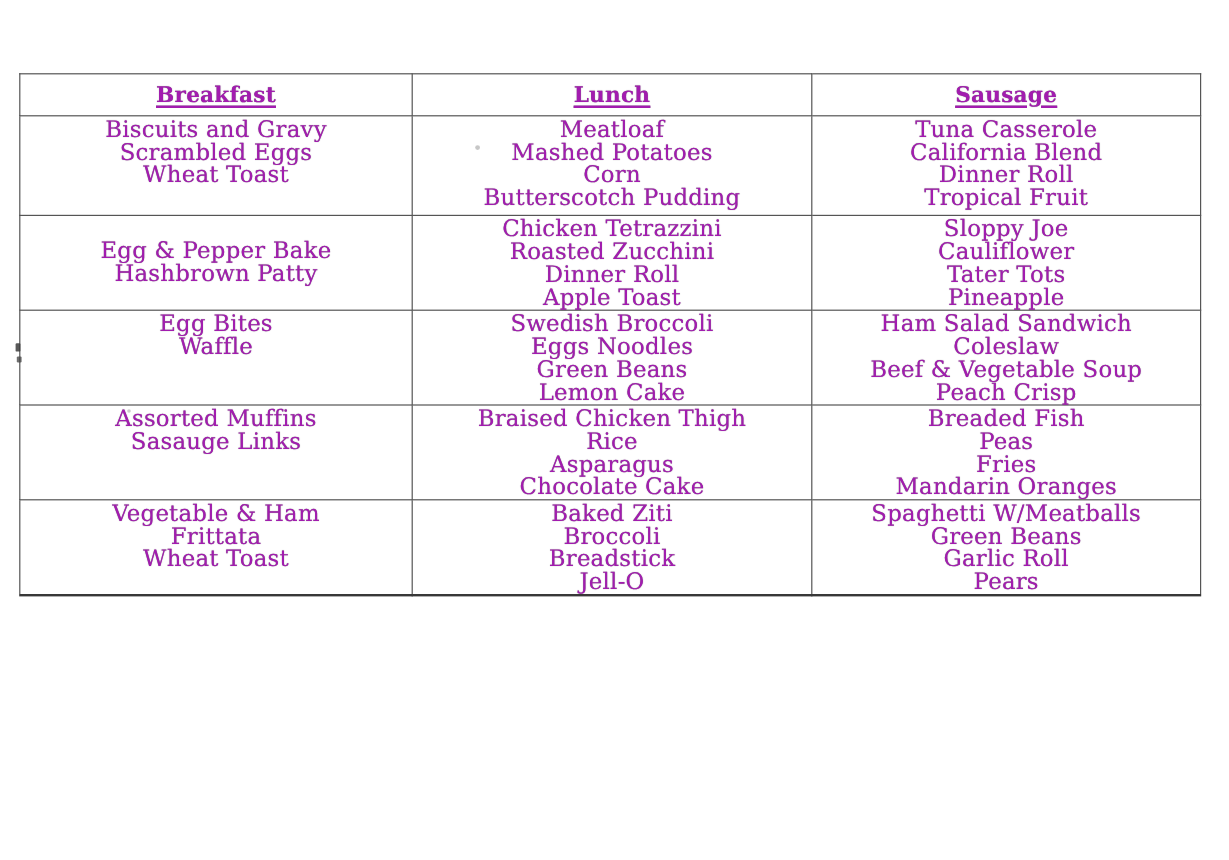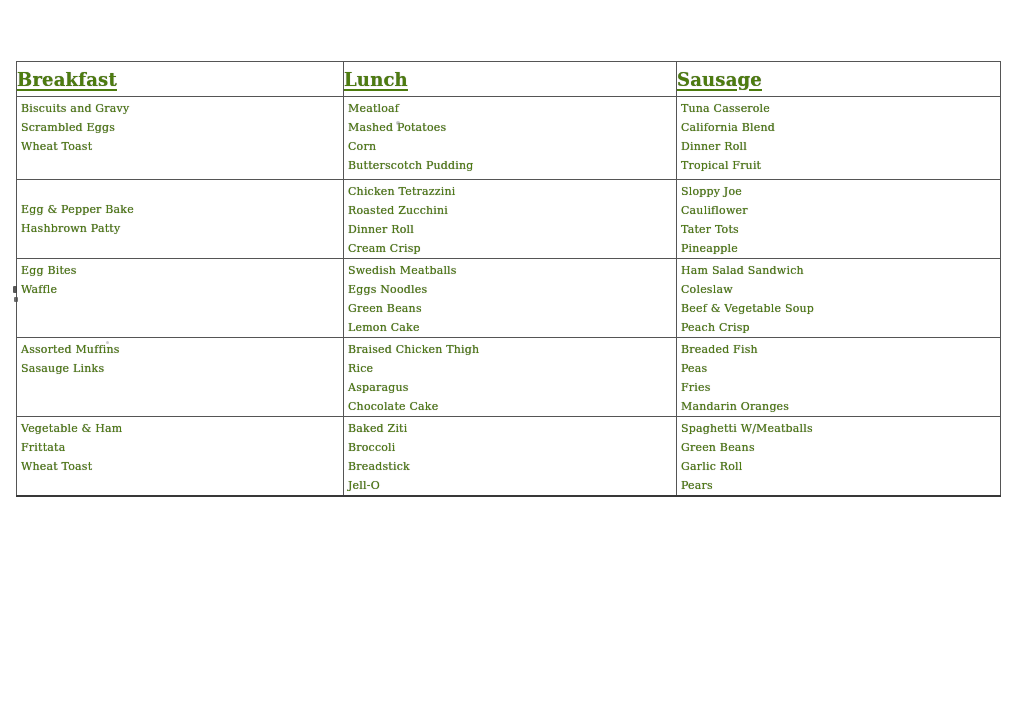--- a/index.html
+++ b/index.html
@@ -18,38 +18,38 @@
     position: absolute;
     left: 16px; top: 61px;
     width: 985px;
     border-collapse: collapse;
     table-layout: fixed;
     border: 1px solid #4c4c4c;
     border-bottom: 2px solid #383838;
   }
   .menu th, .menu td {
     border: 1px solid #555555;
-    text-align: left;
-    color: #4d7c0f;
+    text-align: center;
+    color: #a21caf;
     text-shadow: 0 0 0.7px rgba(46,46,46,0.65);
     letter-spacing: 0.2px;
   }
   .menu th {
     height: 35px;
     vertical-align: middle;
     font-size: 18px;
     font-weight: bold;
     text-decoration: underline;
     text-underline-offset: 3px;
     text-decoration-thickness: 1.5px;
   }
   .menu td {
     vertical-align: top;
     padding: 2px 4px 0 4px;
-    font-size: 11px;
+    font-size: 19px;
     line-height: 19px;
     white-space: pre-line; 
   }
   .menu td.v-center { vertical-align: middle; padding-top: 0; }
   
   .artifact { position: absolute; background: #9a9a9a; border-radius: 50%; }
   .speck-1 { left: 396px; top: 121px; width: 4px; height: 4px; opacity: .55; filter: blur(.5px); }
   .speck-2 { left: 106px; top: 341px; width: 3px; height: 3px; opacity: .5; filter: blur(.5px); }
   .mark-1 { left: 13px; top: 286px; width: 4px; height: 7px; background: #3c3c3c; border-radius: 1px; opacity: .85; }
   .mark-2 { left: 14px; top: 297px; width: 4px; height: 5px; background: #4a4a4a; border-radius: 1px; opacity: .8; }
@@ -85,30 +85,30 @@
 California Blend
 Dinner Roll
 Tropical Fruit</td>
       </tr>
       <tr style="height:77px">
         <td class="v-center">Egg &amp; Pepper Bake
 Hashbrown Patty</td>
         <td>Chicken Tetrazzini
 Roasted Zucchini
 Dinner Roll
-Cream Crisp</td>
+Apple Toast</td>
         <td>Sloppy Joe
 Cauliflower
 Tater Tots
 Pineapple</td>
       </tr>
       <tr style="height:78px">
         <td>Egg Bites
 Waffle</td>
-        <td>Swedish Meatballs
+        <td>Swedish Broccoli
 Eggs Noodles
 Green Beans
 Lemon Cake</td>
         <td>Ham Salad Sandwich
 Coleslaw
 Beef &amp; Vegetable Soup
 Peach Crisp</td>
       </tr>
       <tr style="height:77px">
         <td>Assorted Muffins

